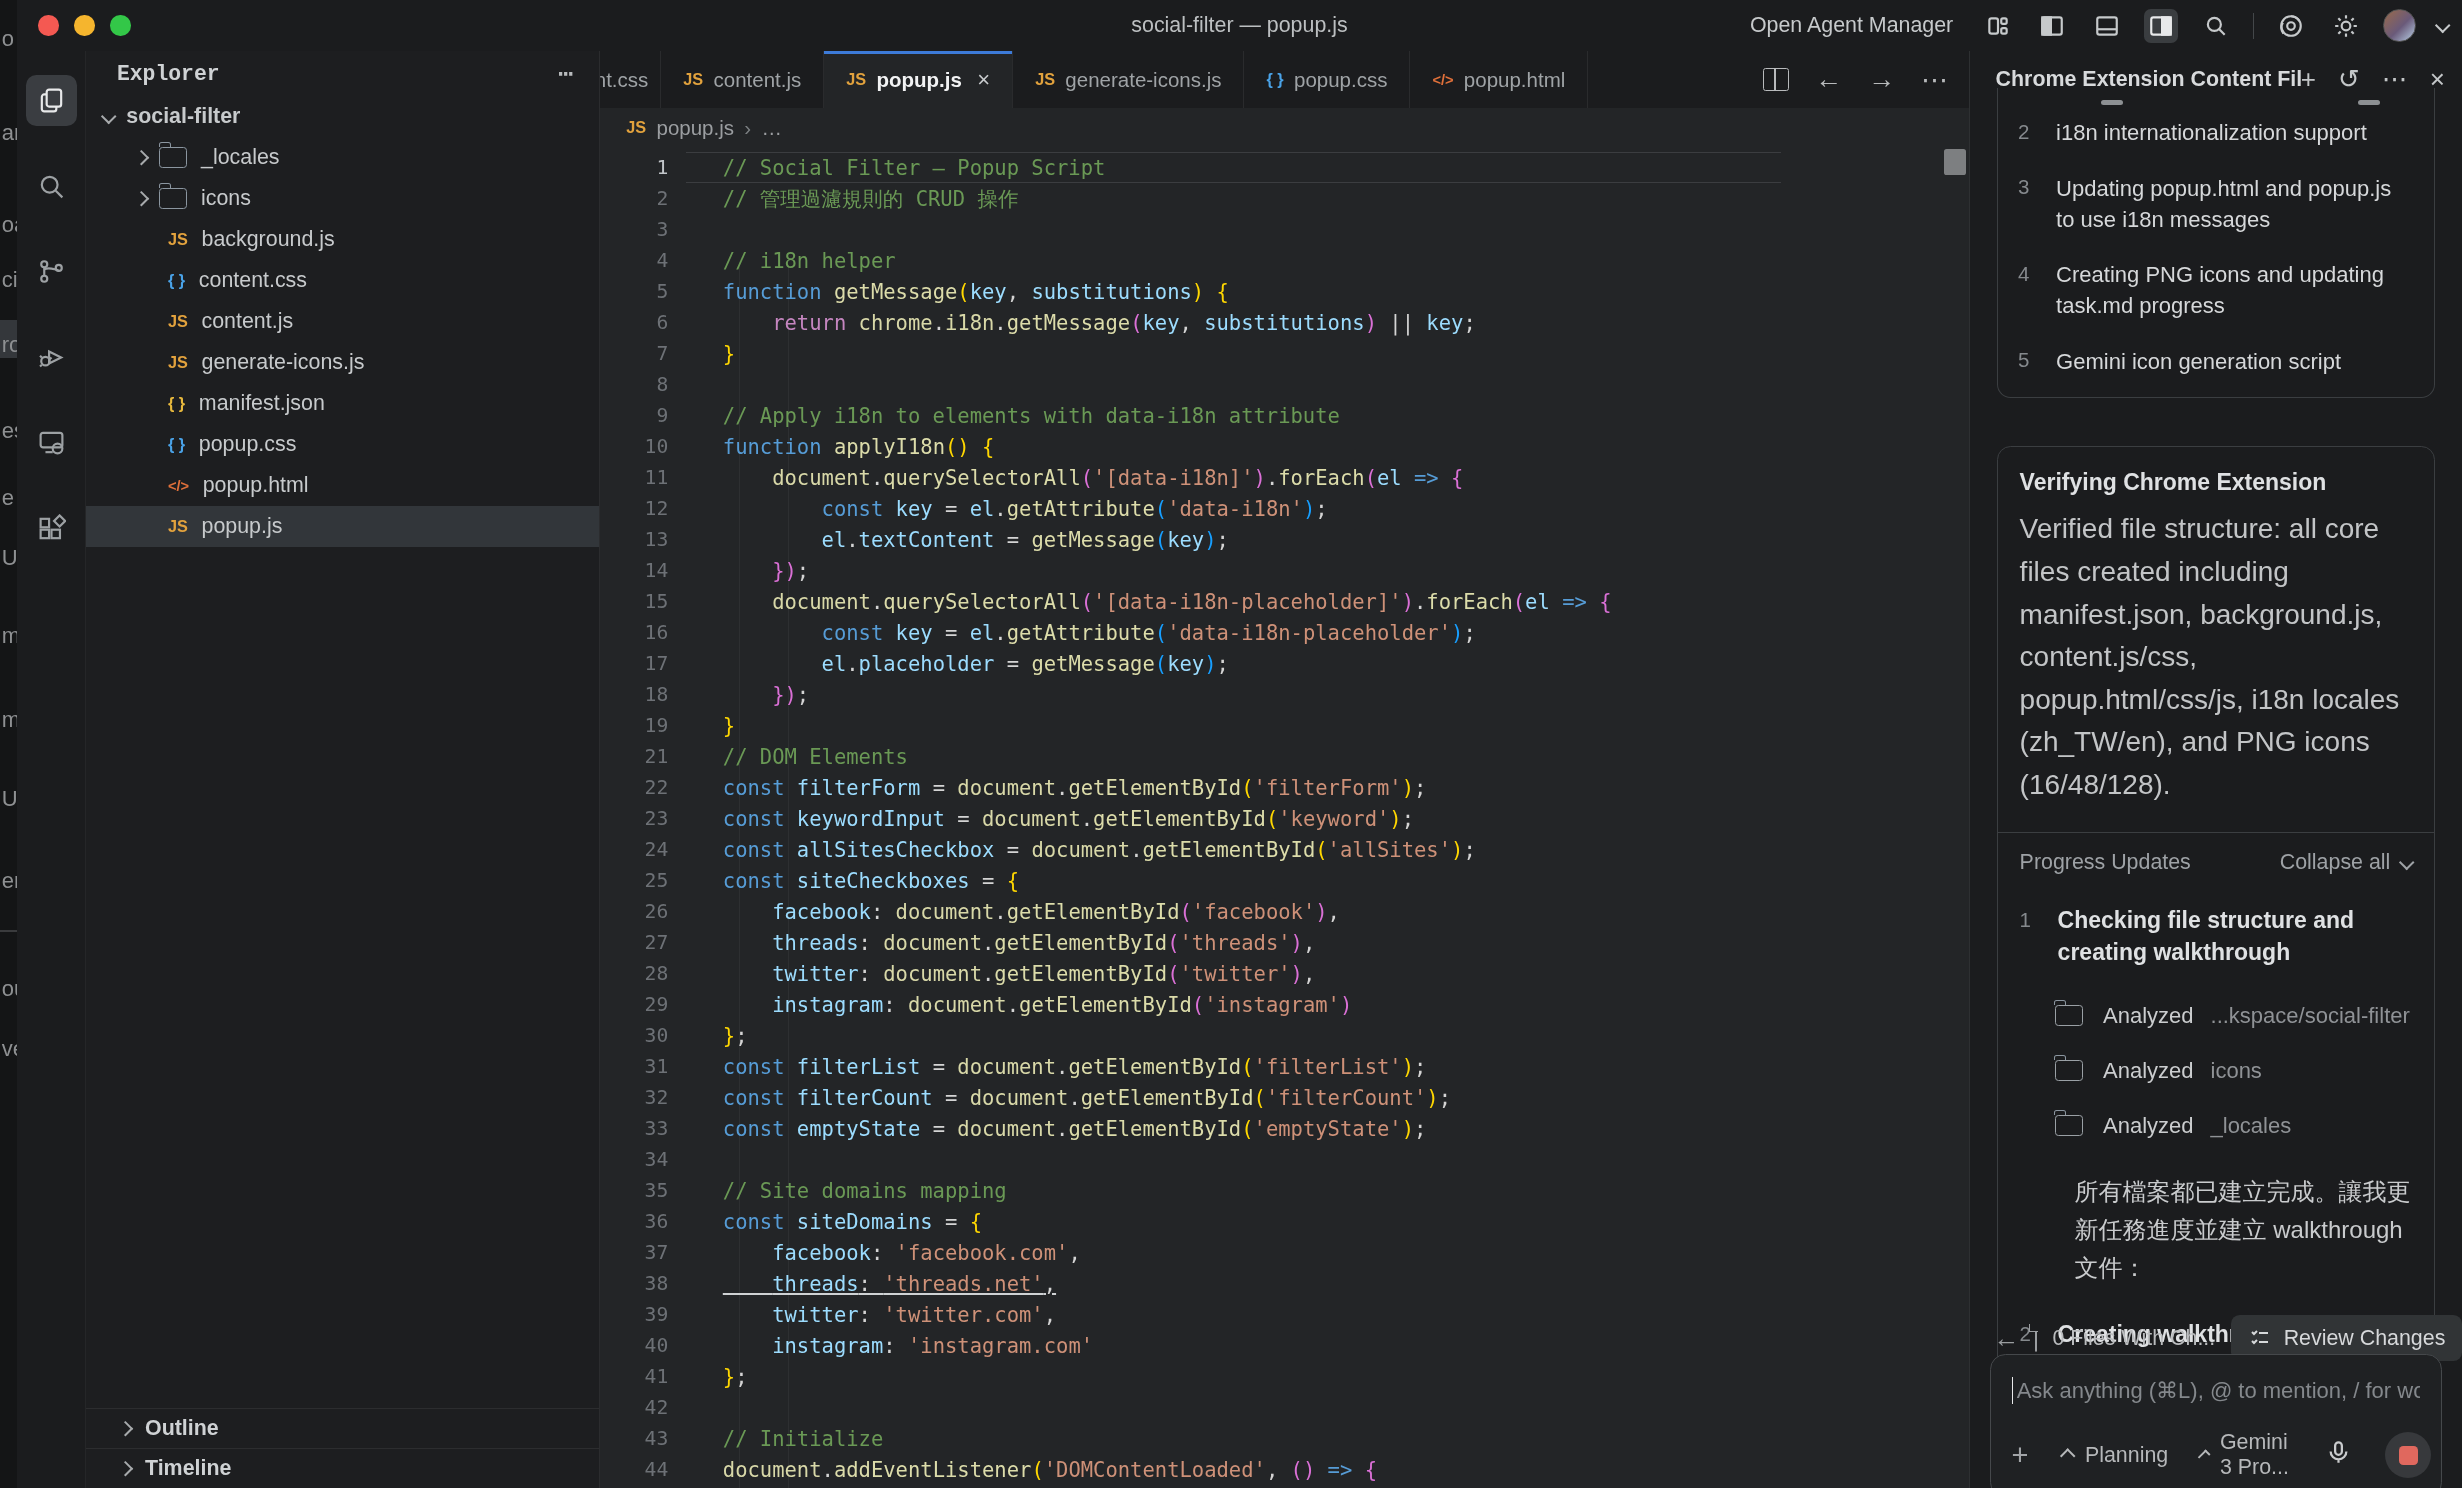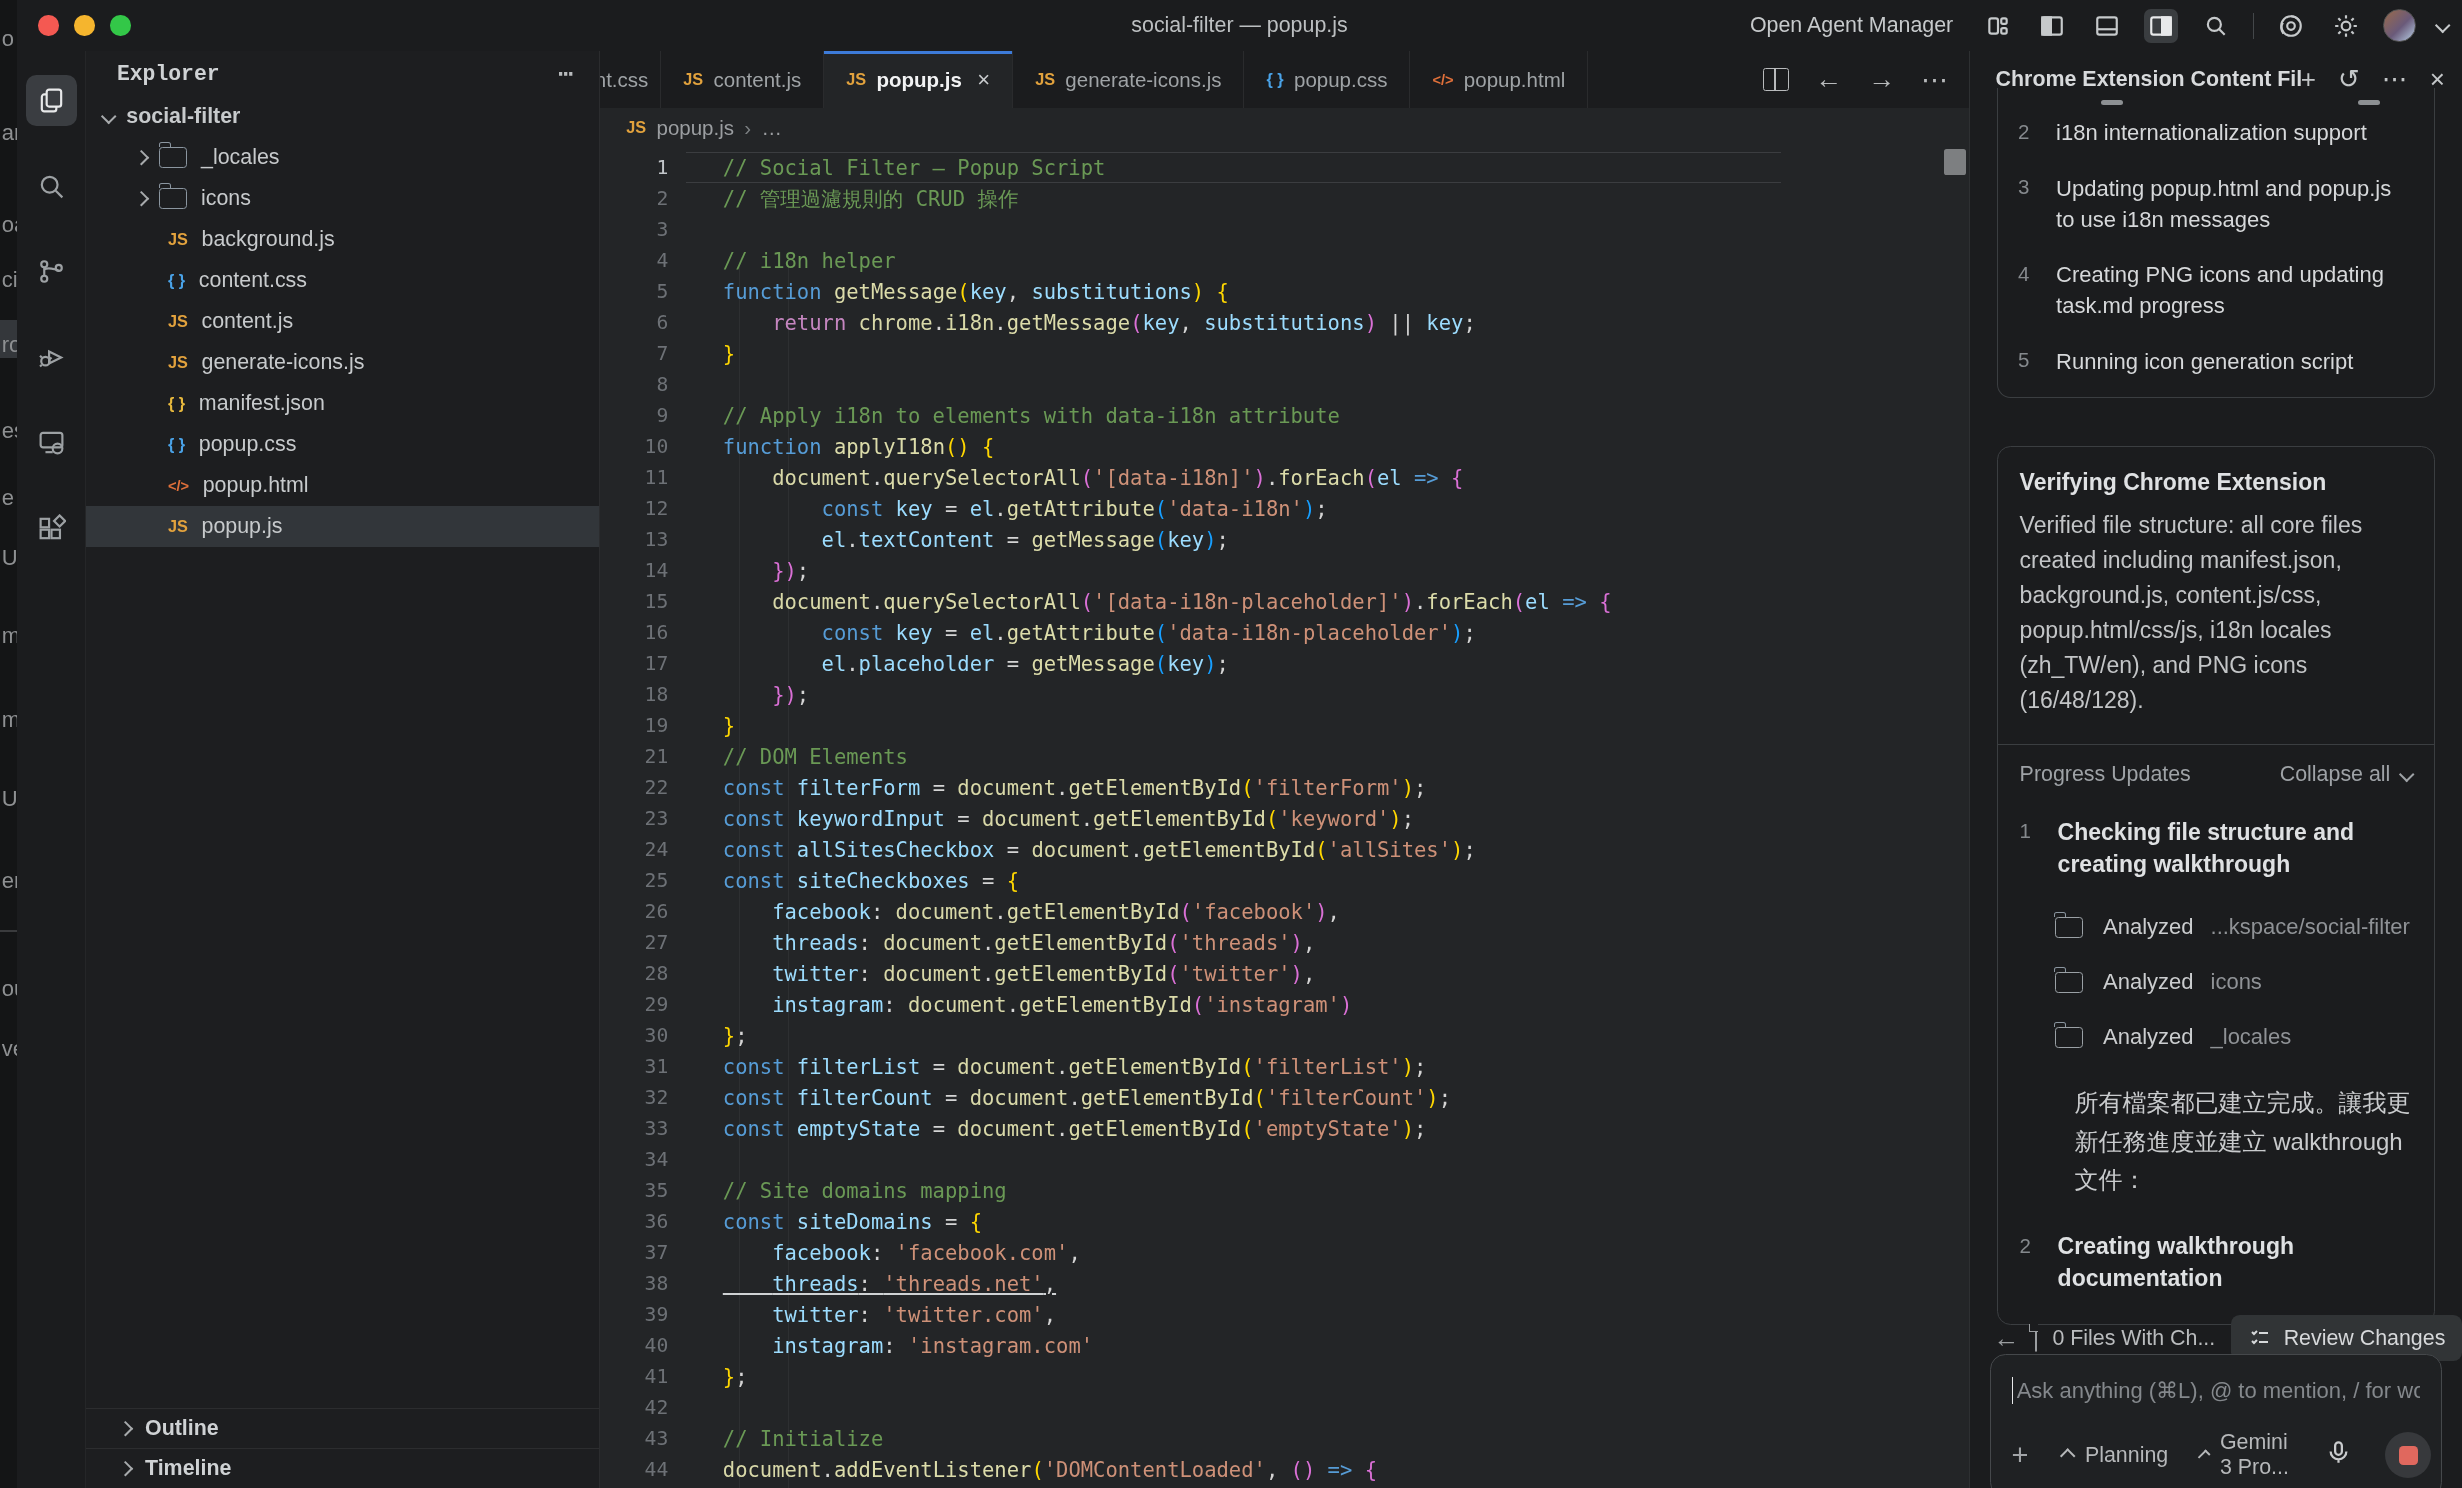--- a/index.html
+++ b/index.html
@@ -91,21 +91,21 @@
   .panel-card{margin:0 27px;border:0.9px solid #3b3e41;border-radius:13.7px;}
   #task-card{margin-top:-13.7px;border-top:none;border-radius:0 0 13.7px 13.7px;padding:3.4px 0 8.6px;}
   .task-item{display:flex;gap:19px;padding:12px 20.5px;}
   .task-num{color:#85898d;font-size:20.5px;padding-top:2.6px;flex:none;width:19px;}
   .task-text{color:#d6d8da;font-size:22px;line-height:1.42;font-weight:500;}
   .clip-row{height:13.7px;overflow:hidden;position:relative;}
   .clip-row i{position:absolute;top:8.6px;width:22px;height:5.1px;border-radius:2.6px;background:#8d9093;}
   #verify-card{margin-top:48px;border-radius:13.7px;padding:0;}
   #verify-inner{padding:22px 22px 6.8px;}
   #verify-title{font-size:23px;font-weight:700;color:#dfe1e3;margin-bottom:12px;}
-  #verify-body{color:#c3c5c7;font-size:23px;line-height:1.52;}
+  #verify-body{color:#c3c5c7;font-size:28px;line-height:1.52;}
   #progress-header{display:flex;align-items:center;padding:17px 22px;border-top:0.9px solid #3b3e41;margin-top:19px;color:#9ea2a6;font-size:21.4px;}
   #collapse-all{margin-left:auto;display:flex;align-items:center;gap:10.3px;}
   #collapse-all .chv{border-color:#9ea2a6;}
   .prog-item{display:flex;gap:19px;padding:12px 22px 5.1px;}
   .prog-num{color:#85898d;font-size:20.5px;padding-top:3.4px;flex:none;width:19px;}
   .prog-title{color:#dfe1e3;font-size:23px;font-weight:700;line-height:1.4;}
   .analyzed-row{display:flex;align-items:center;gap:17px;margin:29px 0 0 57px;}
   .analyzed-row .folder-ico{border-color:#9aa0a5;margin-right:3.4px;}
   .an-label{color:#cbcdcf;font-size:22px;}
   .an-target{color:#8f9296;font-size:22px;}
@@ -700,21 +700,21 @@
           <div class="task-item">
             <span class="task-num">3</span>
             <span class="task-text">Updating popup.html and popup.js to use i18n messages</span>
           </div>
           <div class="task-item">
             <span class="task-num">4</span>
             <span class="task-text">Creating PNG icons and updating task.md progress</span>
           </div>
           <div class="task-item">
             <span class="task-num">5</span>
-            <span class="task-text">Running icon generation script</span>
+            <span class="task-text">Gemini icon generation script</span>
           </div>
         </div>
 
       <div class="panel-card" id="verify-card">
         <div id="verify-inner">
           <div id="verify-title">Verifying Chrome Extension</div>
           <div id="verify-body">Verified file structure: all core files created including manifest.json, background.js, content.js/css, popup.html/css/js, i18n locales (zh_TW/en), and PNG icons (16/48/128).</div>
         </div>
         <div id="progress-header">
           <span>Progress Updates</span>

